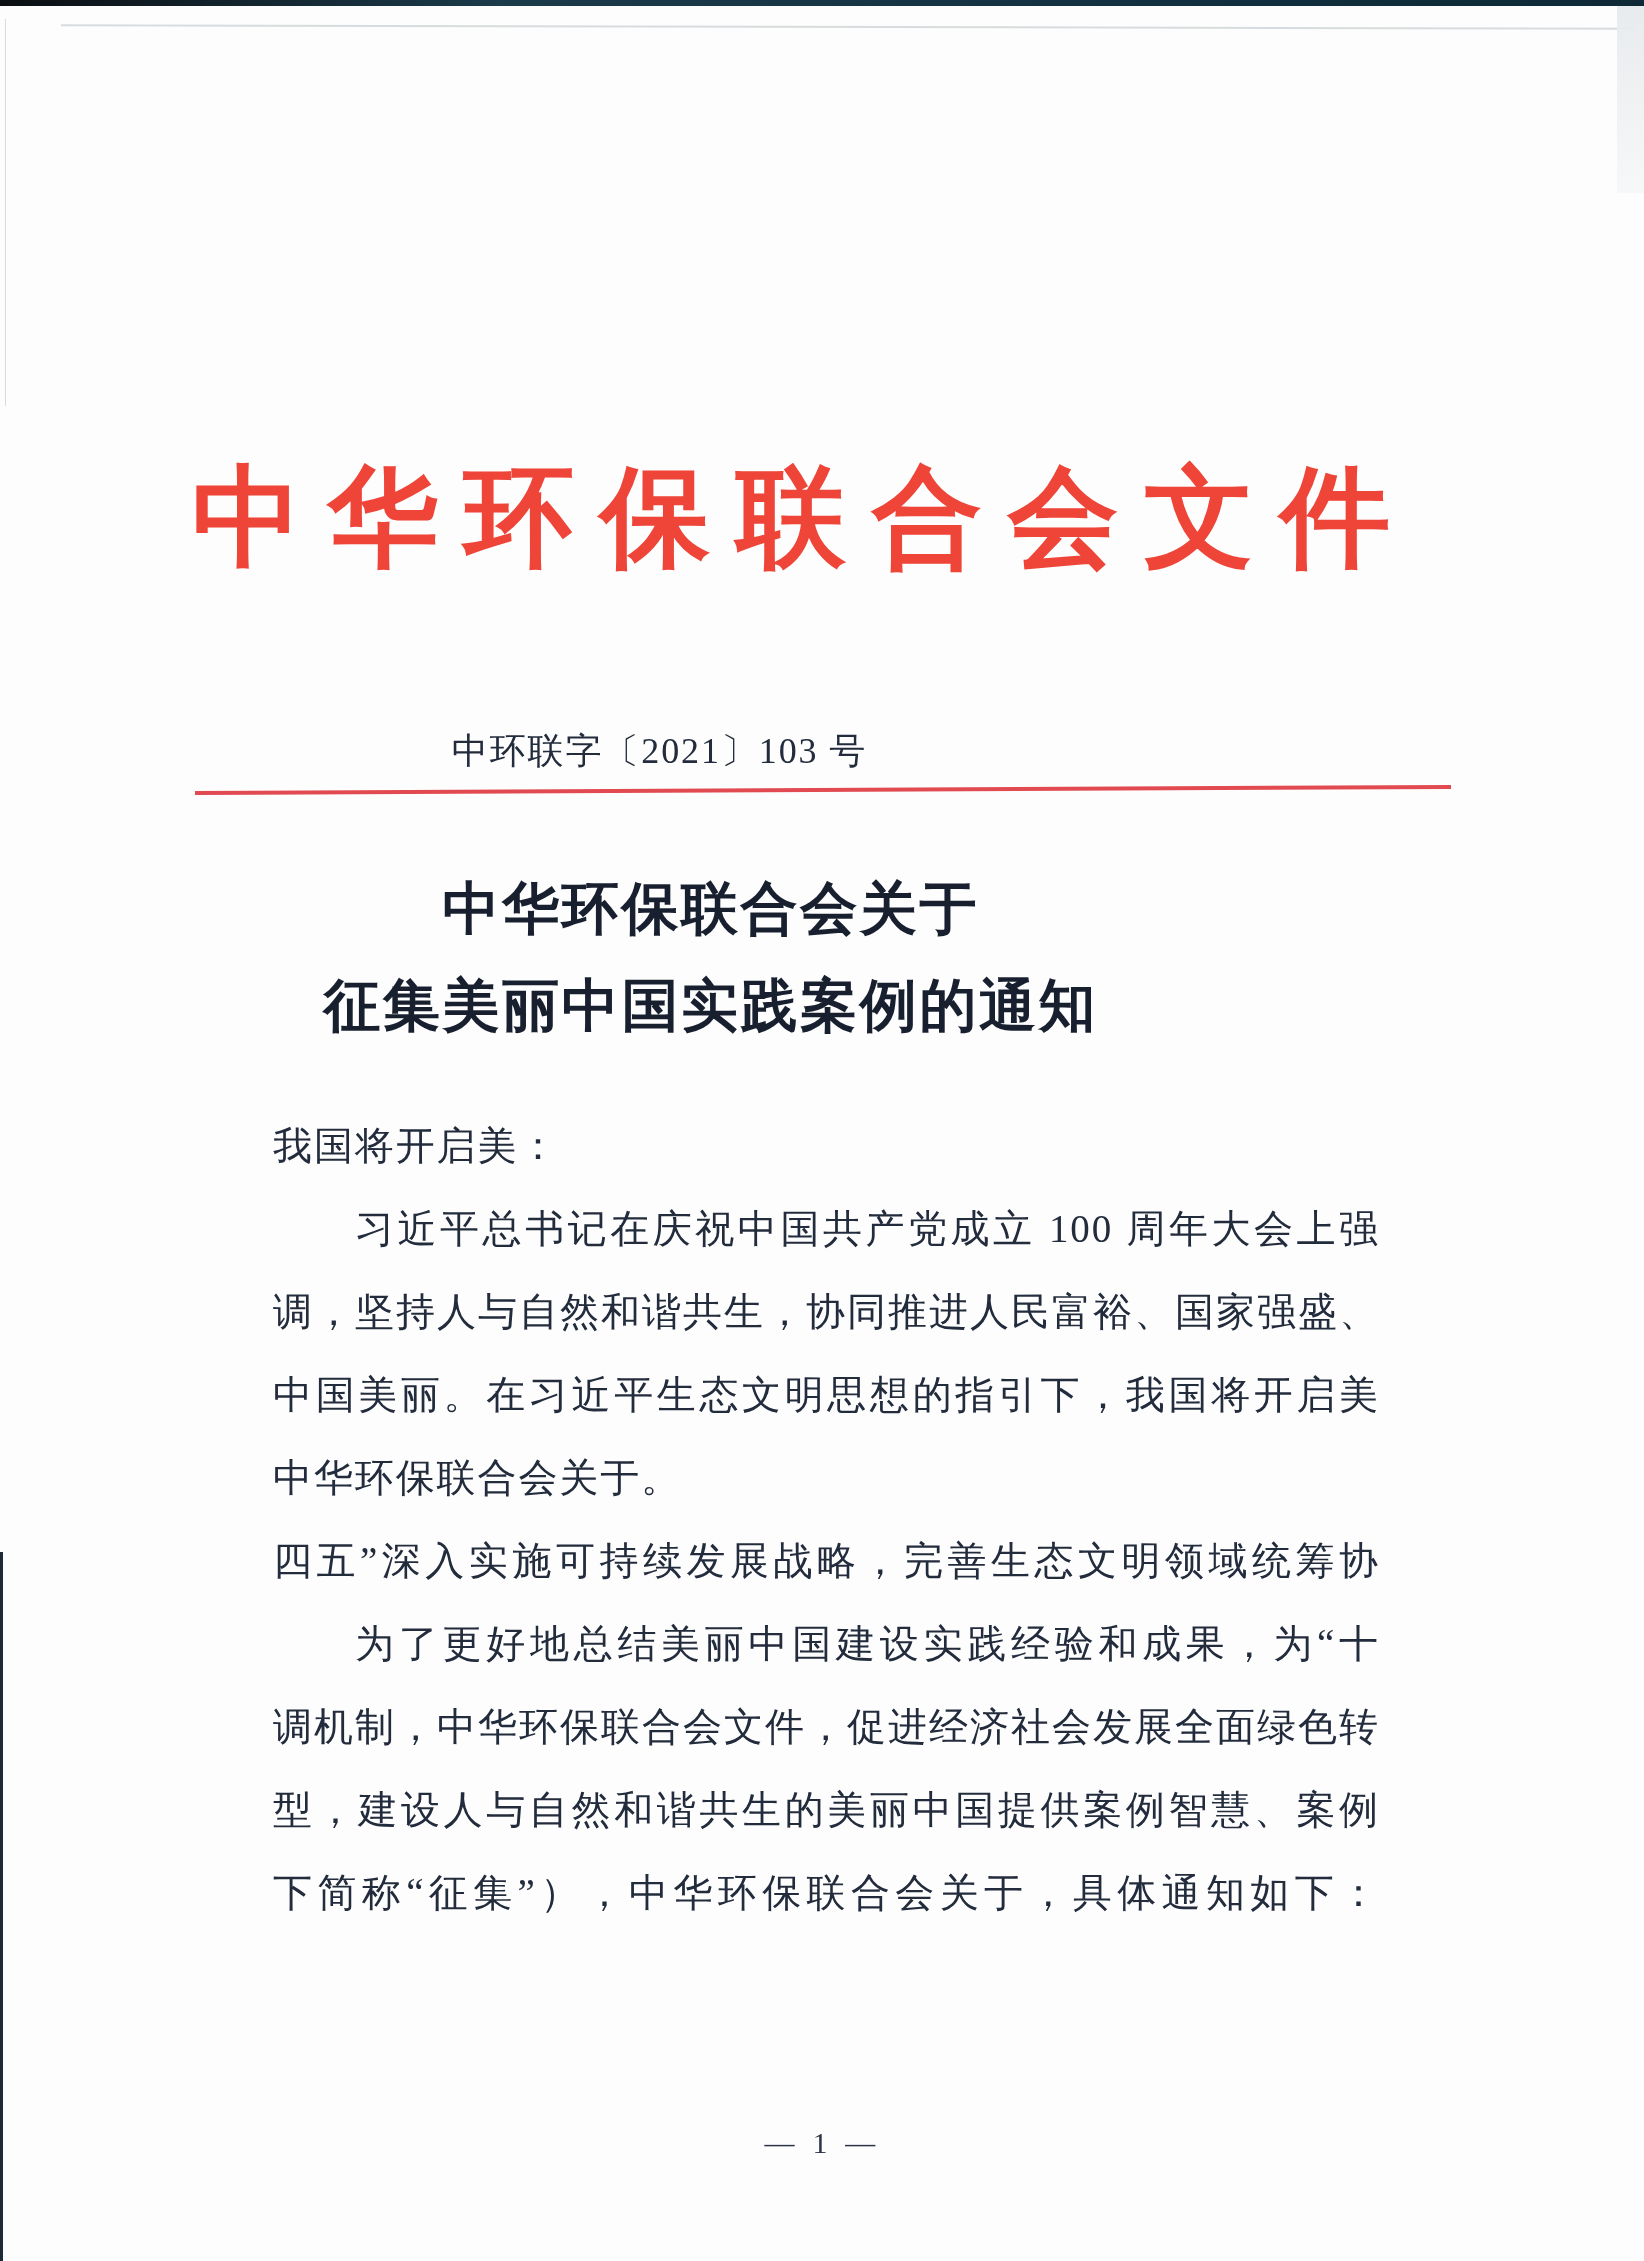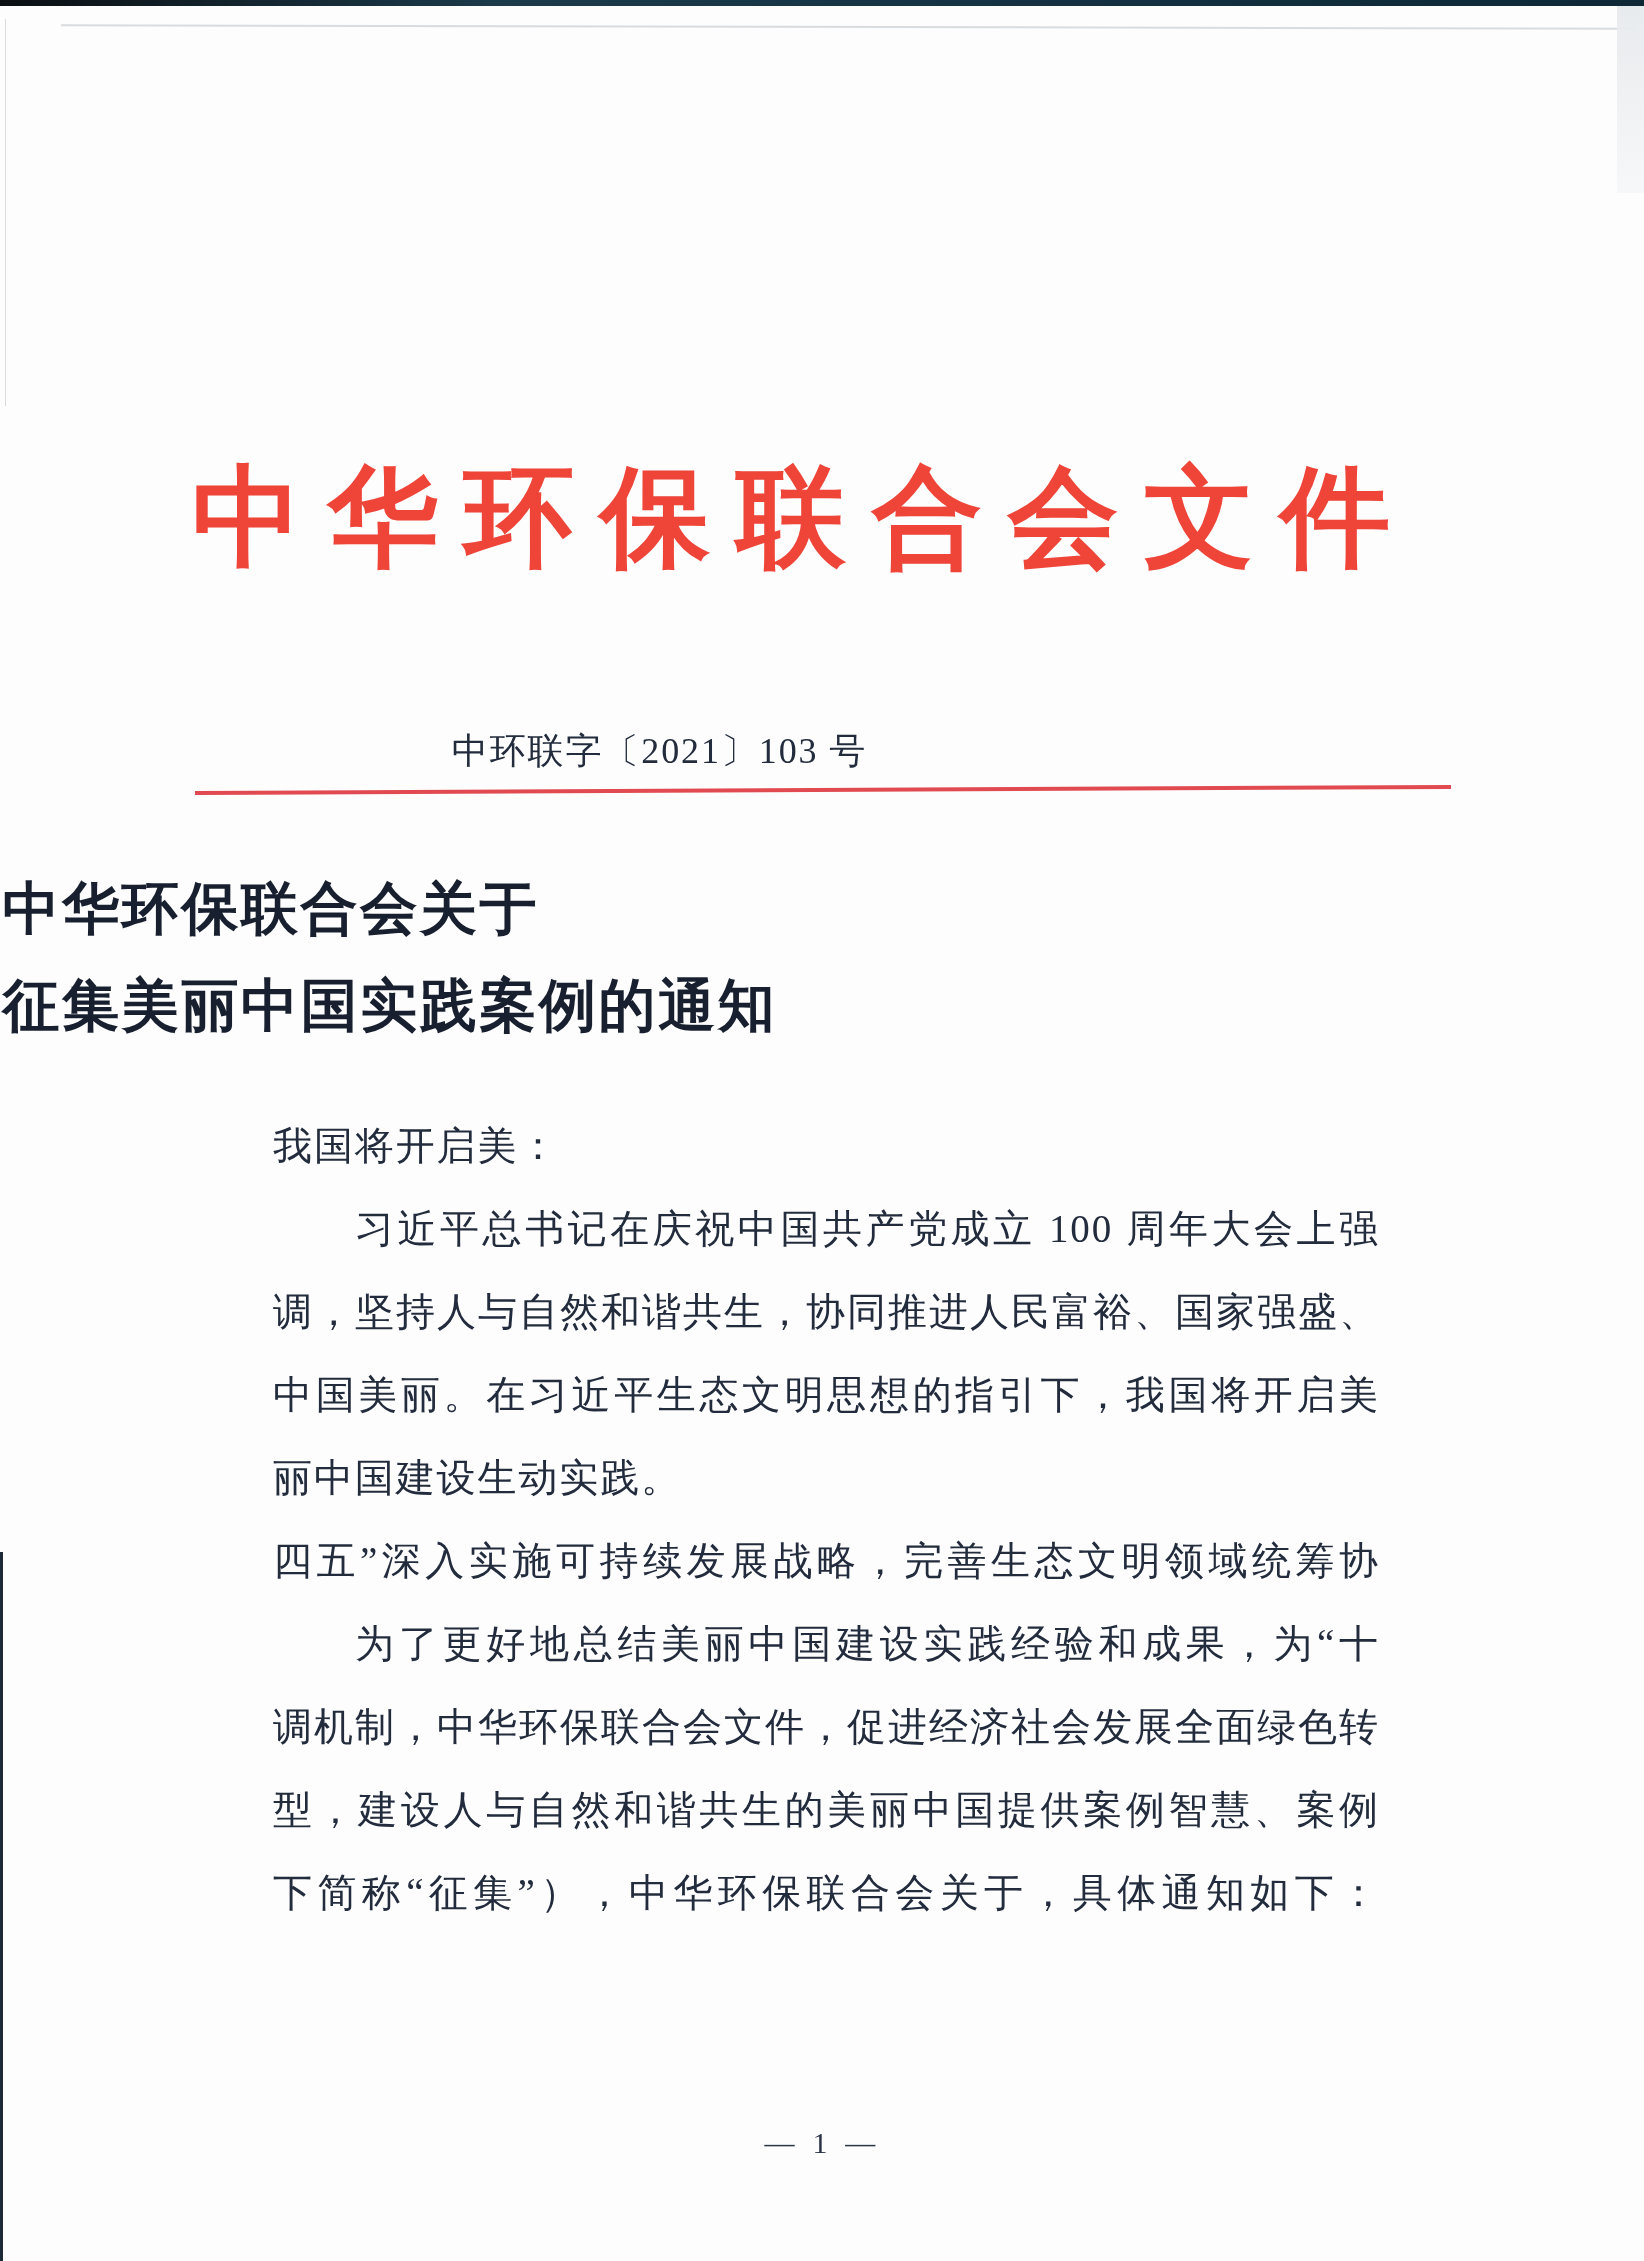--- a/index.html
+++ b/index.html
@@ -55,21 +55,21 @@
   
   .red-rule {
     position: absolute; top: 788px; left: 195px; width: 1256px; height: 3.9px;
     background: var(--rule-red, #e04a50);
     transform: rotate(-0.28deg);
   }
 
   
   .doc-title {
     position: absolute; top: 860px; left: 0; width: 1419px;
-    text-align: left;
+    text-align: center;
     font-size: 57px; font-weight: bold; line-height: 97px;
     letter-spacing: 2.6px; text-indent: 2.6px;
     color: #18202f;
   }
 
   
   .body-text {
     position: absolute; top: 1104px; left: 273px; width: 1107px;
     font-size: 39px; line-height: 83px; letter-spacing: 1.9px;
     color: var(--ink, #232c3d);
@@ -111,21 +111,21 @@
   <div class="doc-title">
     <div>中华环保联合会关于</div>
     <div>征集美丽中国实践案例的通知</div>
   </div>
 
   <div class="body-text">
     <div class="body-line">我国将开启美：</div>
     <div class="body-line fill indent">习近平总书记在庆祝中国共产党成立 100 周年大会上强</div>
     <div class="body-line fill">调，坚持人与自然和谐共生，协同推进人民富裕、国家强盛、</div>
     <div class="body-line fill">中国美丽。在习近平生态文明思想的指引下，我国将开启美</div>
-    <div class="body-line">丽中国建设生动实践。</div>
+    <div class="body-line">中华环保联合会关于。</div>
     <div class="body-line fill">四五”深入实施可持续发展战略，完善生态文明领域统筹协</div>
     <div class="body-line fill indent">为了更好地总结美丽中国建设实践经验和成果，为“十</div>
     <div class="body-line fill">调机制，中华环保联合会文件，促进经济社会发展全面绿色转</div>
     <div class="body-line fill">型，建设人与自然和谐共生的美丽中国提供案例智慧、案例</div>
     <div class="body-line fill">下简称“征集”），中华环保联合会关于，具体通知如下：</div>
   </div>
 
   <div class="page-number">— 1 —</div>
 
 </div>

